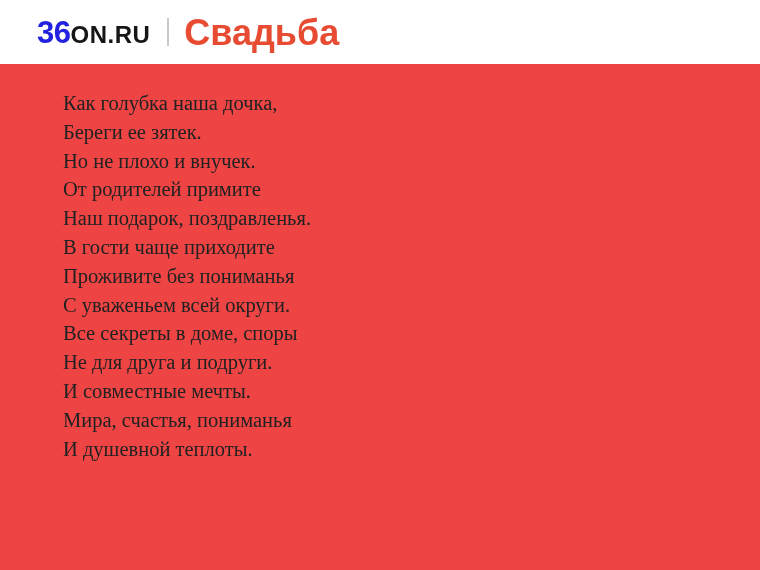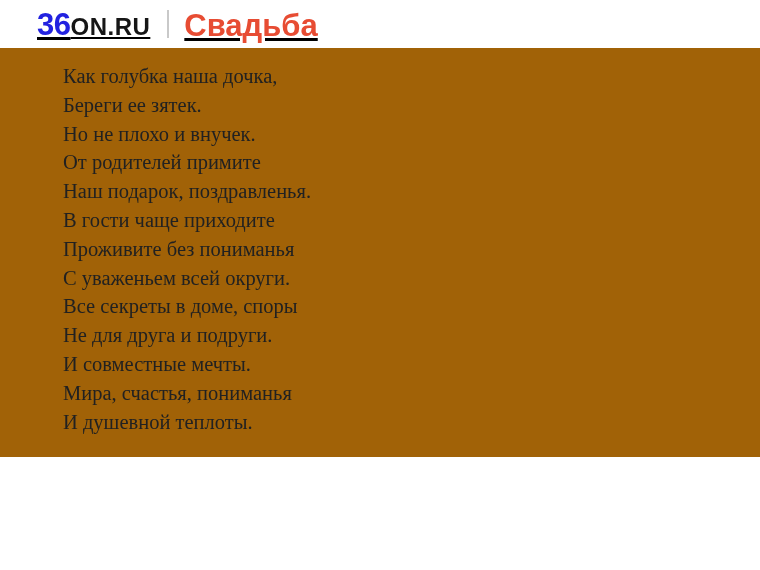--- a/index.html
+++ b/index.html
@@ -6,27 +6,26 @@
     margin: 0;
     padding: 0;
     width: 760px;
     height: 570px;
     overflow: hidden;
     background: #ffffff;
   }
 
   
   .site-header {
-    height: 48px;
+    height: 64px;
     background: #ffffff;
     display: flex;
     align-items: center;
     padding-left: 37px;
     box-sizing: border-box;
-    text-decoration: underline;
   }
 
   .logo {
     display: flex;
     align-items: baseline;
     text-decoration: none;
     cursor: pointer;
     font-family: "Liberation Sans", sans-serif;
     font-weight: 700;
   }
@@ -50,35 +49,35 @@
     width: 2px;
     height: 28px;
     background: #c9c9c9;
     margin: 0 15px 0 17px;
     align-self: center;
   }
 
   .section-title {
     font-family: "Liberation Sans", sans-serif;
     font-weight: 700;
-    font-size: 31px;
+    font-size: 36px;
     line-height: 1;
     color: #e74c33;
     text-decoration: none;
     cursor: pointer;
     position: relative;
     top: 1px;
   }
 
   
   .article-body {
-    background: #a16207;
-    height: 409px;
+    background: #ef4444;
+    height: 507px;
     box-sizing: border-box;
-    padding: 14px 40px 0 63px;
+    padding: 25px 40px 0 63px;
   }
 
   .poem-line {
     font-family: "Liberation Serif", "DejaVu Serif", serif;
     font-size: 20.5px;
     line-height: 28.8px;
     color: #212121;
     white-space: nowrap;
   }
 </style>

